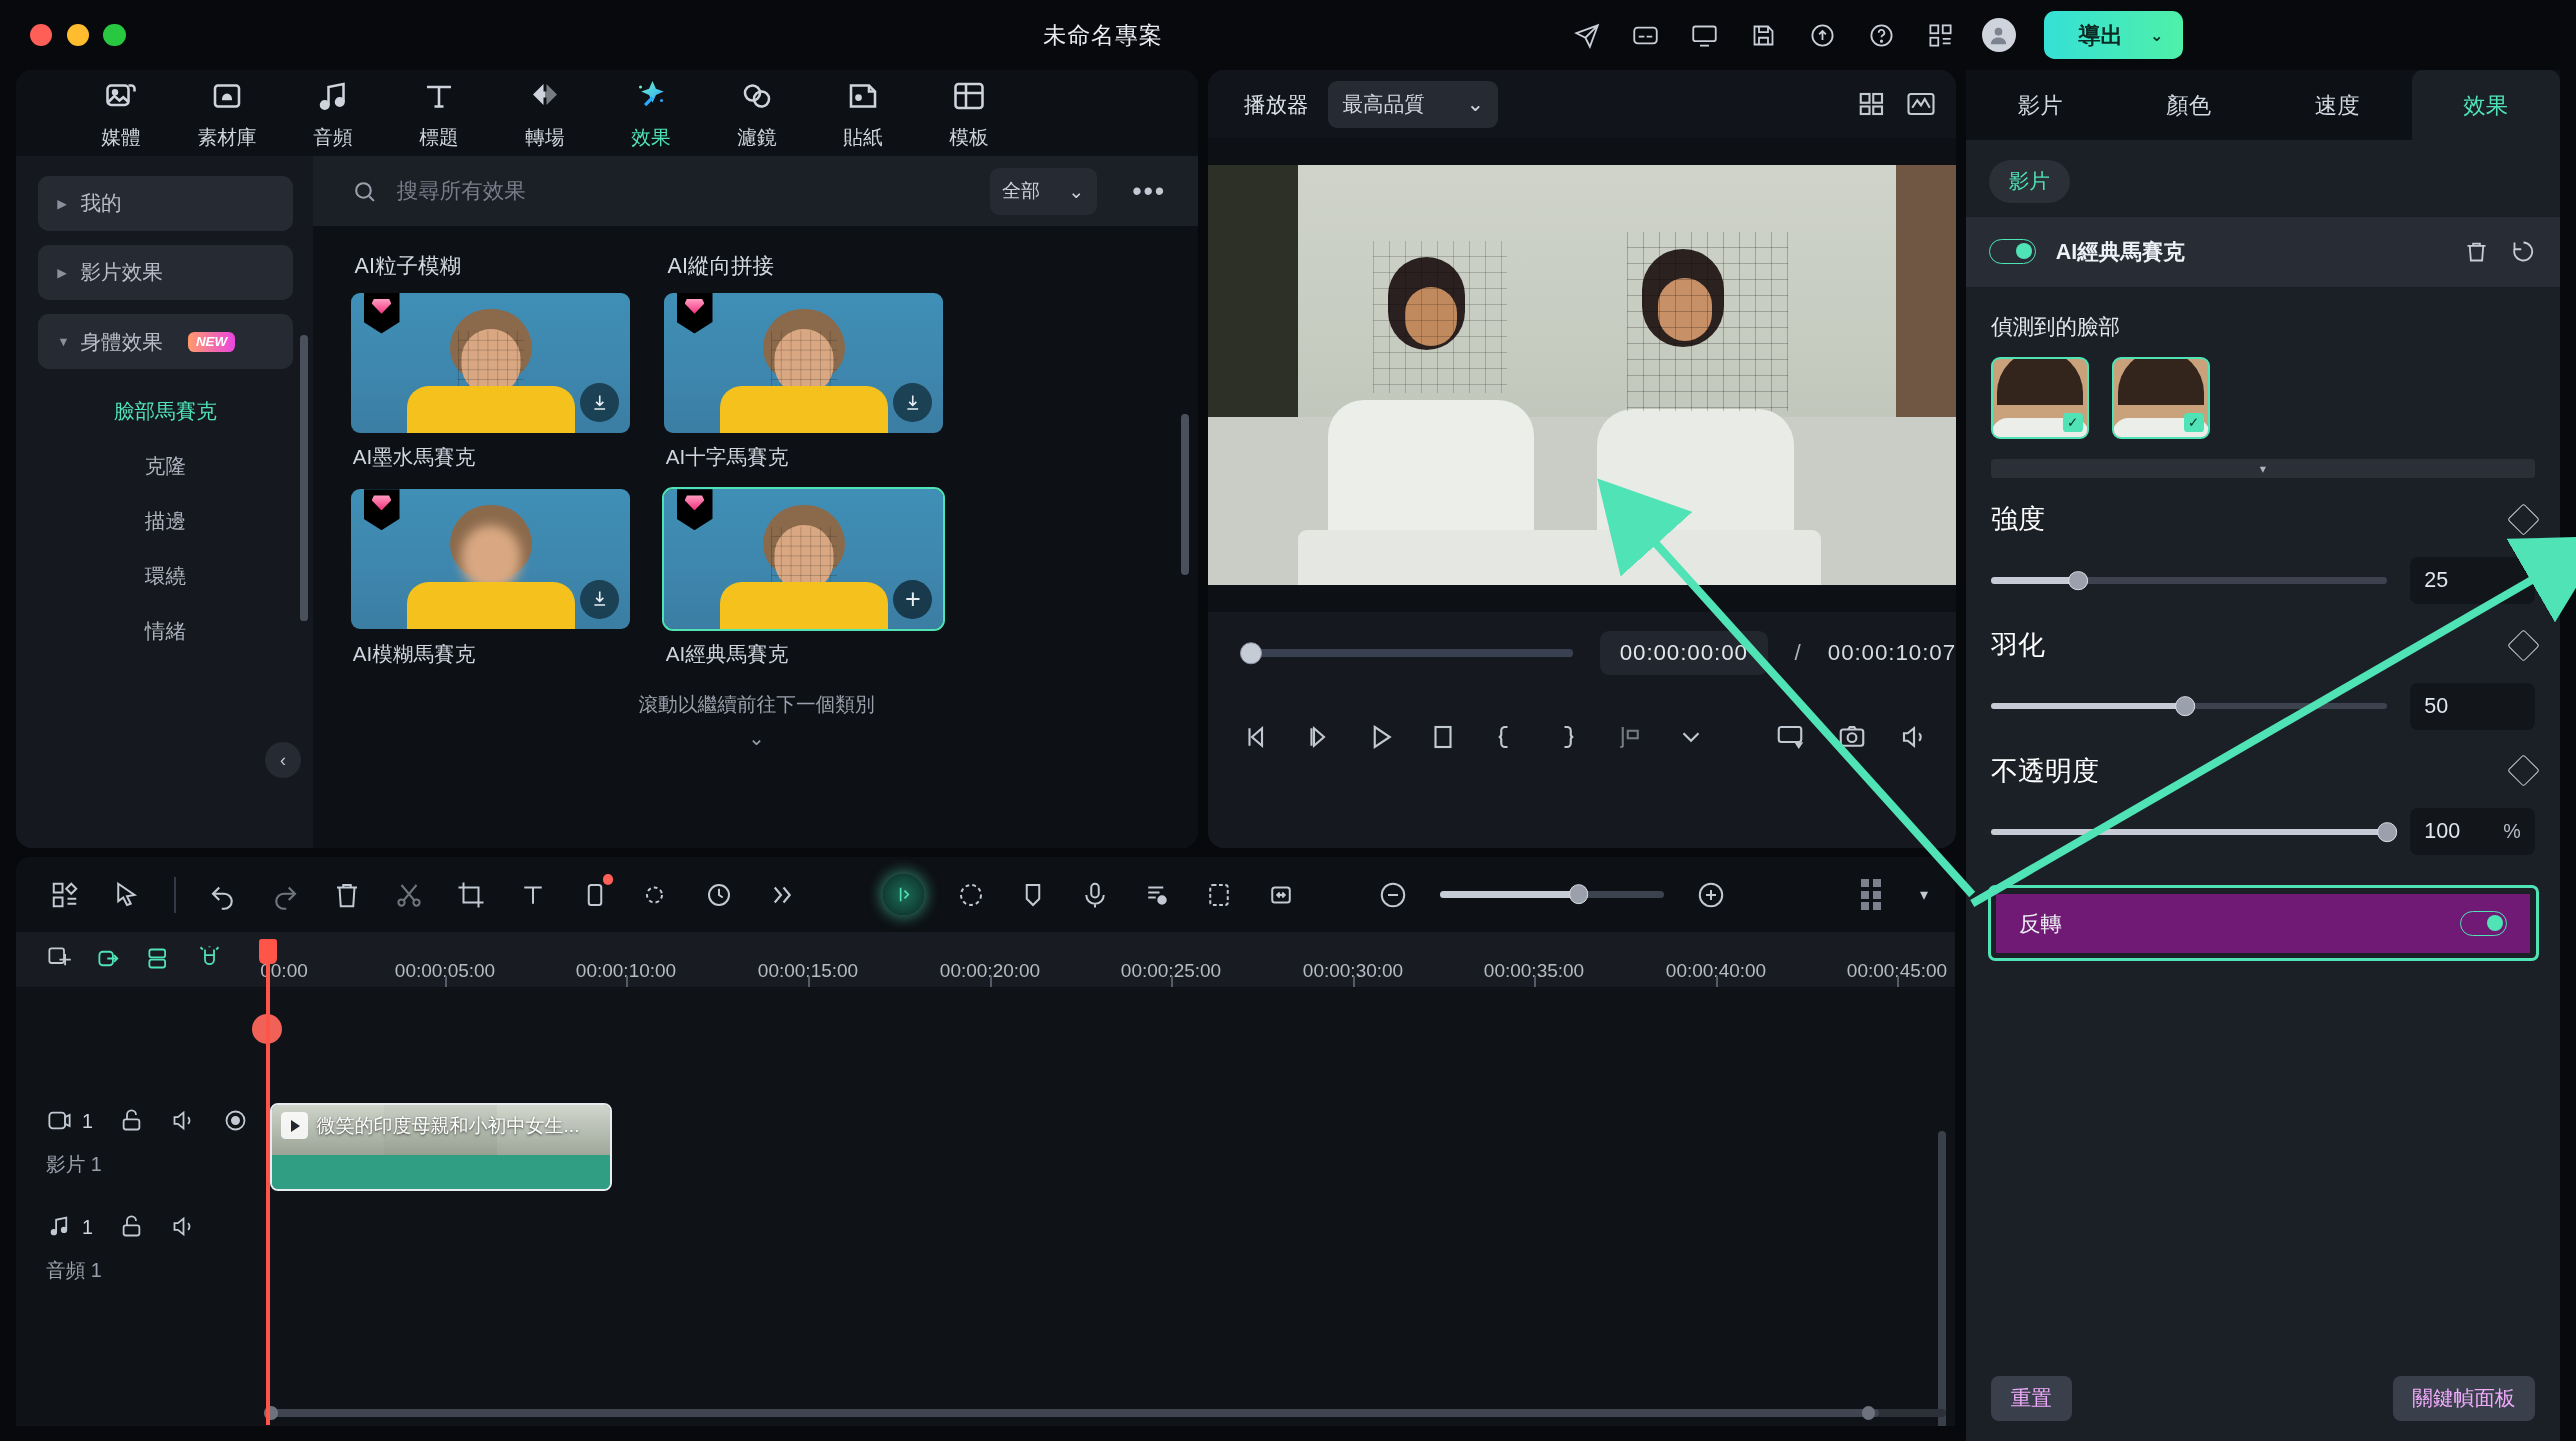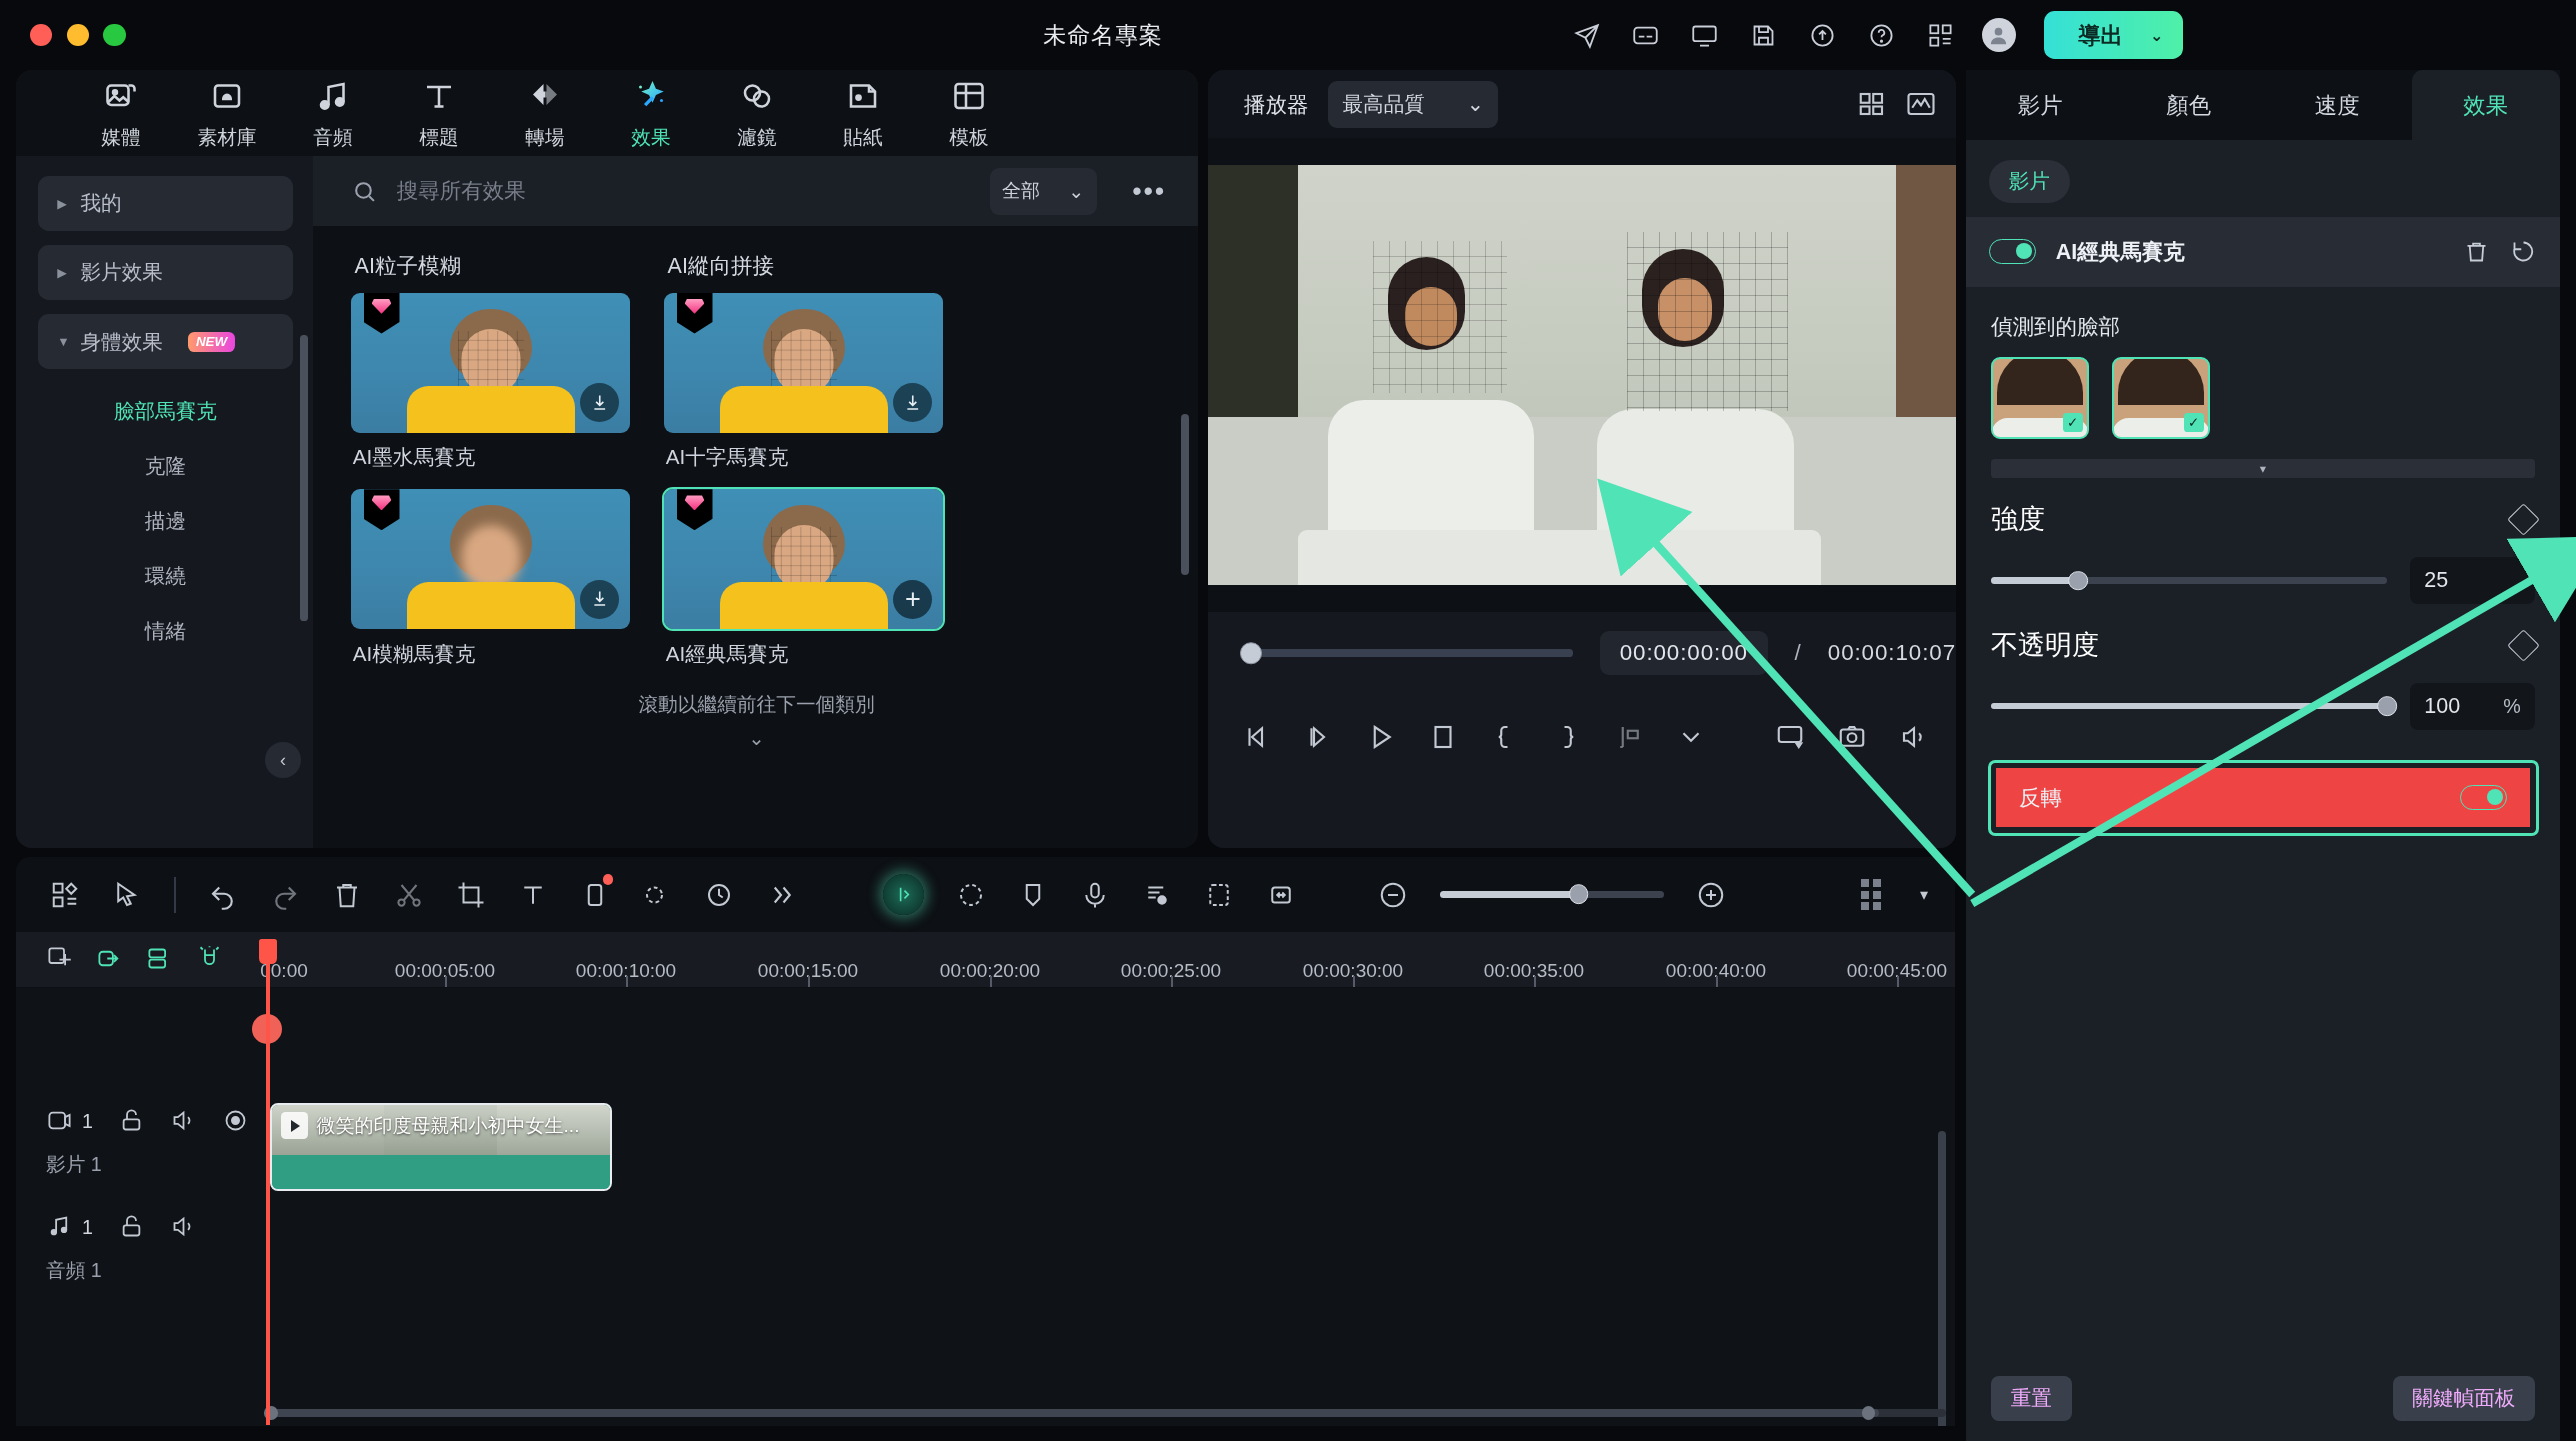--- a/index.html
+++ b/index.html
@@ -142,21 +142,21 @@
   .prop .phdr { display:flex; align-items:center; justify-content:space-between; }
   .prop .pname { font-size:27px; color:#ffffff; }
   .kf { width:23px; height:23px; border:1.8px solid #c6ccd6; transform:rotate(45deg); border-radius:2.7px;}
   .prow { display:flex; align-items:center; gap:23px; margin-top:19.7px; }
   .slider { flex:1; height:6.3px; background:#3c434f; border-radius:3.6px; position:relative;}
   .slider .fill{ position:absolute; left:0; top:0; height:6.3px; background:#c6ccd6; border-radius:3.6px;}
   .slider .knob{ position:absolute; top:50%; transform:translate(-50%,-50%); width:19.7px; height:19.7px; border-radius:50%; background:#9aa1ad; border:1.8px solid #dfe3ea;}
   .numbox { width:125px; height:47px; background:#12151a; border-radius:8px; display:flex; align-items:center; justify-content:space-between; padding:0 14.3px; font-size:21.5px; color:#e2e6ed;}
   .numbox .unit{ color:#b7bdc7; font-size:19.7px;}
   .invert-wrap { margin:30px 21.5px 0 21.5px; border:3.6px solid #4fe3b6; border-radius:7.2px; padding:5.4px;}
-  .invert { height:59px; background:#ef4444; display:flex; align-items:center; justify-content:space-between; padding:0 23px; }
+  .invert { height:59px; background:#701a75; display:flex; align-items:center; justify-content:space-between; padding:0 23px; }
   .invert .il{ font-size:21.5px; color:#eef1f5;}
   .footer-btns { position:absolute; left:0; right:0; bottom:21.5px; display:flex; justify-content:space-between; padding:0 25px; }
   .fbtn { height:45px; border-radius:8px; background:#3a404b; color:#f0abfc; font-size:20.6px; display:flex; align-items:center; padding:0 19.7px; }
 
   
   .timeline { position:absolute; left:16px; top:857px; width:1939px; height:569px; background:#0d1014; border-radius:14.3px 14.3px 0 0; overflow:hidden;}
   .ttoolbar { height:75px; display:flex; align-items:center; padding-left:34px; gap:32px; color:#c3c9d3; background:#0d1014;}
   .ttoolbar .ti{ display:flex; align-items:center; justify-content:center; position:relative;}
   .ttoolbar .ti svg{ width:30px; height:30px;}
   .vsep{ width:1.8px; height:36px; background:#343a45;}
@@ -667,20 +667,35 @@
         <span class="slider">
             <i class="fill" style="width:22%"></i>
             <i class="knob" style="left:22%"></i>
           </span>
         <span class="numbox">
             <span>25</span>
           </span>
       </div>
     </div>
 
+    <div class="prop">
+      <div class="phdr">
+        <span class="pname">羽化</span>
+        <span class="kf"></span>
+      </div>
+      <div class="prow">
+        <span class="slider">
+            <i class="fill" style="width:49%"></i>
+            <i class="knob" style="left:49%"></i>
+          </span>
+        <span class="numbox">
+            <span>50</span>
+          </span>
+      </div>
+    </div>
 
     <div class="prop">
       <div class="phdr">
         <span class="pname">不透明度</span>
         <span class="kf"></span>
       </div>
       <div class="prow">
         <span class="slider">
             <i class="fill" style="width:100%"></i>
             <i class="knob" style="left:100%"></i>

